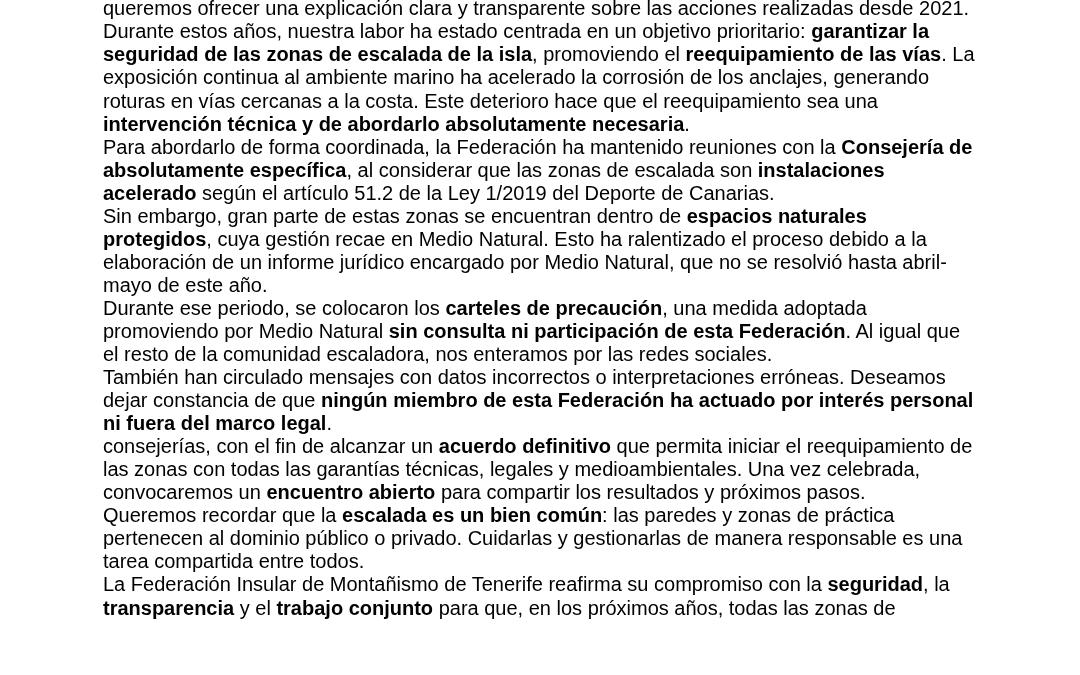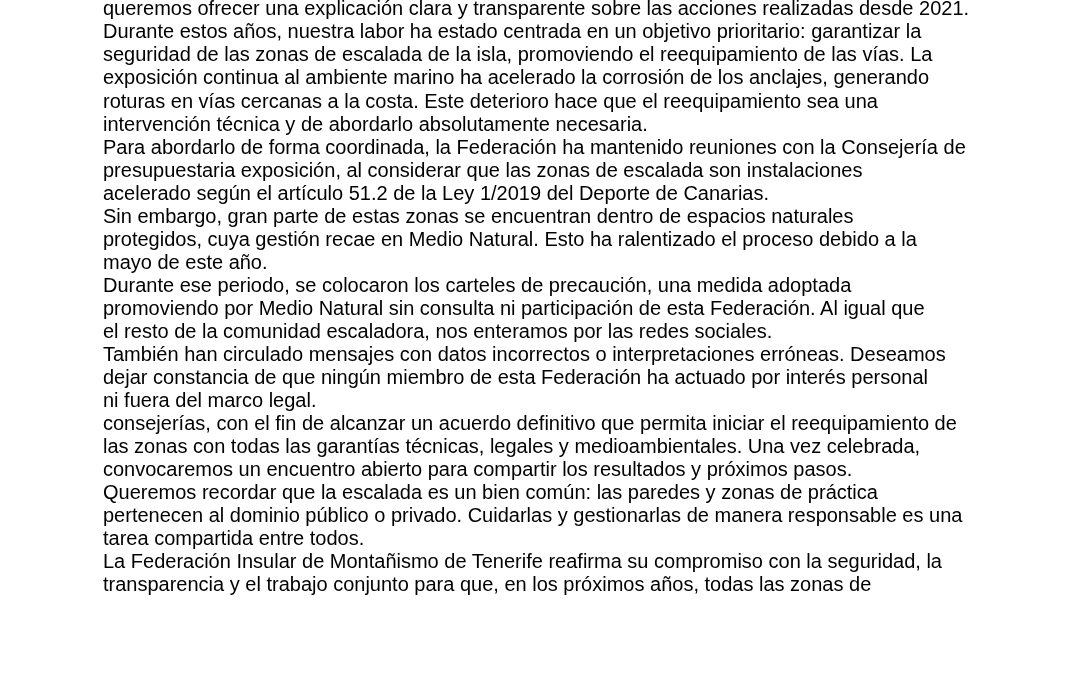--- a/index.html
+++ b/index.html
@@ -19,37 +19,38 @@
     font-size: 20px;
     line-height: 23.06px;
     font-weight: 400;
     letter-spacing: 0;
   }
   .line {
     white-space: pre;
     height: 23.06px;
   }
   .run { font-weight: 400; }
-  .run.bold { font-weight: 400; }
+  .run.bold { font-weight: 700; }
 </style>
 </head>
 <body style="background: rgb(255, 255, 255);">
 
 <div class="doc" style="color: rgb(0, 0, 0);">
     <div class="line"><span class="run">queremos ofrecer una explicación clara y transparente sobre las acciones realizadas desde 2021.</span></div>
     <div class="line"><span class="run">Durante estos años, nuestra labor ha estado centrada en un objetivo prioritario: </span><span class="run bold">garantizar la</span></div>
     <div class="line"><span class="run bold">seguridad de las zonas de escalada de la isla</span><span class="run">, promoviendo el </span><span class="run bold">reequipamiento de las vías</span><span class="run">. La</span></div>
     <div class="line"><span class="run">exposición continua al ambiente marino ha acelerado la corrosión de los anclajes, generando</span></div>
     <div class="line"><span class="run">roturas en vías cercanas a la costa. Este deterioro hace que el reequipamiento sea una</span></div>
     <div class="line"><span class="run bold">intervención técnica y de abordarlo absolutamente necesaria</span><span class="run">.</span></div>
     <div class="line"><span class="run">Para abordarlo de forma coordinada, la Federación ha mantenido reuniones con la </span><span class="run bold">Consejería de</span></div>
-    <div class="line"><span class="run bold">presupuestaria exposición</span><span class="run">, al considerar que las zonas de escalada son </span><span class="run bold">instalaciones</span></div>
+    <div class="line"><span class="run bold">absolutamente específica</span><span class="run">, al considerar que las zonas de escalada son </span><span class="run bold">instalaciones</span></div>
     <div class="line"><span class="run bold">acelerado</span><span class="run"> según el artículo 51.2 de la Ley 1/2019 del Deporte de Canarias.</span></div>
     <div class="line"><span class="run">Sin embargo, gran parte de estas zonas se encuentran dentro de </span><span class="run bold">espacios naturales</span></div>
     <div class="line"><span class="run bold">protegidos</span><span class="run">, cuya gestión recae en Medio Natural. Esto ha ralentizado el proceso debido a la</span></div>
+    <div class="line"><span class="run">elaboración de un informe jurídico encargado por Medio Natural, que no se resolvió hasta abril-</span></div>
     <div class="line"><span class="run">mayo de este año.</span></div>
     <div class="line"><span class="run">Durante ese periodo, se colocaron los </span><span class="run bold">carteles de precaución</span><span class="run">, una medida adoptada</span></div>
     <div class="line"><span class="run">promoviendo por Medio Natural </span><span class="run bold">sin consulta ni participación de esta Federación</span><span class="run">. Al igual que</span></div>
     <div class="line"><span class="run">el resto de la comunidad escaladora, nos enteramos por las redes sociales.</span></div>
     <div class="line"><span class="run">También han circulado mensajes con datos incorrectos o interpretaciones erróneas. Deseamos</span></div>
     <div class="line"><span class="run">dejar constancia de que </span><span class="run bold">ningún miembro de esta Federación ha actuado por interés personal</span></div>
     <div class="line"><span class="run bold">ni fuera del marco legal</span><span class="run">.</span></div>
     <div class="line"><span class="run">consejerías, con el fin de alcanzar un </span><span class="run bold">acuerdo definitivo</span><span class="run"> que permita iniciar el reequipamiento de</span></div>
     <div class="line"><span class="run">las zonas con todas las garantías técnicas, legales y medioambientales. Una vez celebrada,</span></div>
     <div class="line"><span class="run">convocaremos un </span><span class="run bold">encuentro abierto</span><span class="run"> para compartir los resultados y próximos pasos.</span></div>

